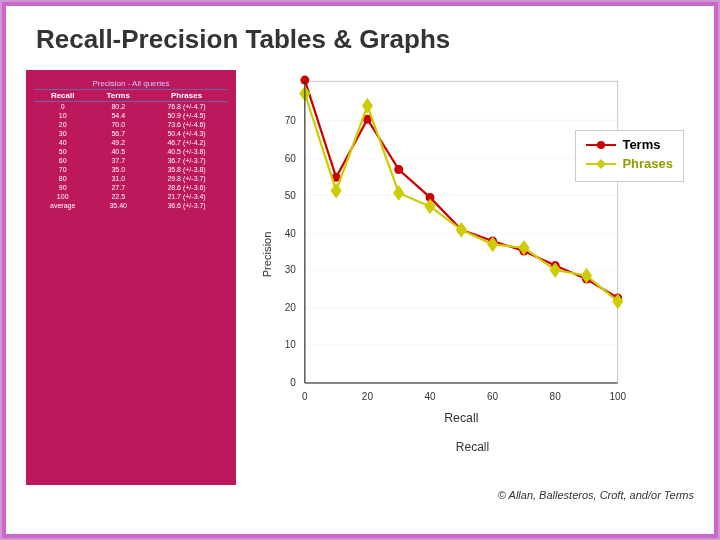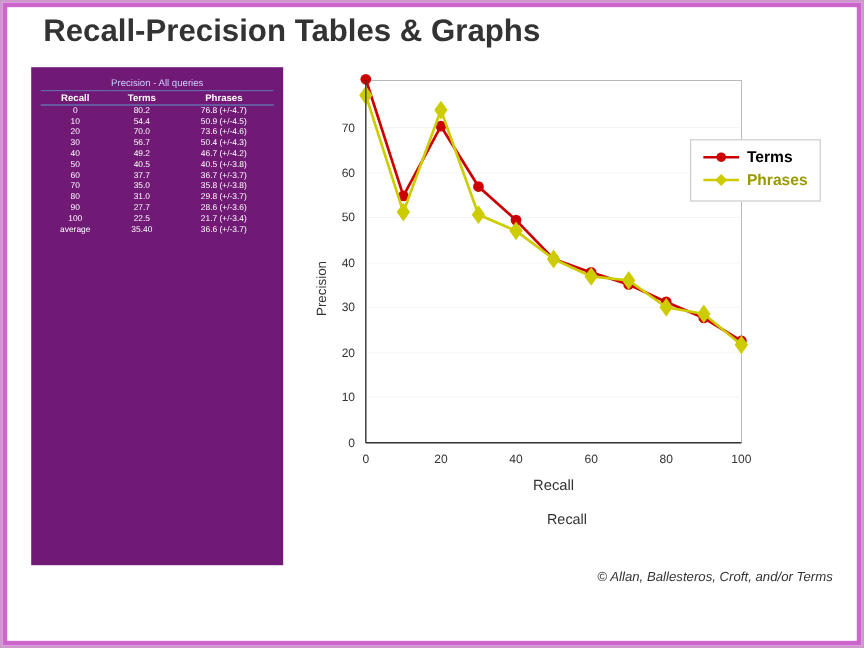--- a/index.html
+++ b/index.html
@@ -16,41 +16,41 @@
     .outer-border {
       width: 100%;
       height: 100%;
       border: 4px solid #cc66cc;
       background: white;
       position: relative;
     }
 
     
     .title-area {
-      padding: 4px 30px 10px 30px;
+      padding: 18px 30px 10px 30px;
       text-align: left;
     }
     .page-title {
       font-size: 26px;
       font-weight: bold;
       color: #333;
       font-family: Arial, sans-serif;
     }
 
     
     .content-area {
       display: flex;
       flex-direction: row;
       padding: 0 20px;
       height: 420px;
     }
 
     
     .table-container {
-      background: #701a75;
+      background: #be185d;
       color: white;
       padding: 8px;
       font-size: 9px;
       width: 210px;
       flex-shrink: 0;
       margin-top: 5px;
     }
     .table-container table {
       width: 100%;
       border-collapse: collapse;

